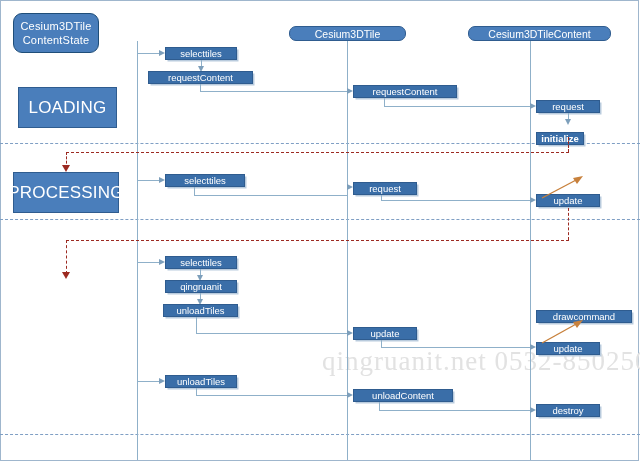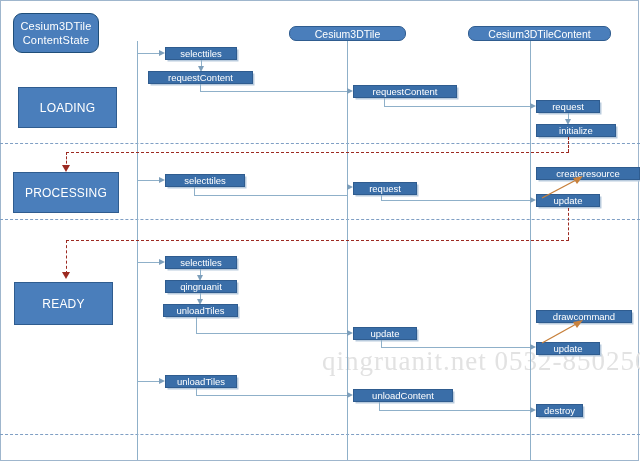--- a/index.html
+++ b/index.html
@@ -5,21 +5,21 @@
   html,body{margin:0;padding:0;background:#ffffff;}
   body{font-family:"Liberation Sans",sans-serif;}
   #canvas{position:relative;width:640px;height:462px;background:#ffffff;overflow:hidden;}
 
   
   .frame{position:absolute;left:0;top:0;width:639px;height:461px;border:1px solid #9fb6cd;box-sizing:border-box;}
 
   
   .state-box{position:absolute;background:#4a7ebb;border:1px solid #2f5c8f;color:#ffffff;
              display:flex;align-items:center;justify-content:center;text-align:center;
-             font-size:12px;letter-spacing:.2px;box-sizing:border-box;}
+             font-size:17px;letter-spacing:.2px;box-sizing:border-box;}
   .state-title{border-radius:9px;border:1.6px solid #1f4e79;font-size:11px;line-height:14px;flex-direction:column;}
 
   
   .actor{position:absolute;height:15px;background:#4a7ebb;border:1px solid #2f5c8f;border-radius:7px;
          color:#ffffff;font-size:10.5px;display:flex;align-items:center;justify-content:center;
          box-sizing:border-box;white-space:nowrap;}
 
   
   .lifeline{position:absolute;width:1px;background:#8fb0c9;}
 
@@ -72,21 +72,20 @@
 
   <div class="state-box state-title" style="left:13px;top:13px;width:86px;height:40px;">
     <span>Cesium3DTile</span>
     <span>ContentState</span>
   </div>
 
   <div class="state-box" style="left:18px;top:87px;width:99px;height:41px;">LOADING</div>
 
   <div class="state-box" style="left:13px;top:172px;width:106px;height:41px;">PROCESSING</div>
 
-  <div class="state-box" style="left:14px;top:282px;width:99px;height:43px;">READY</div>
 
   <div class="actor" style="left:289px;top:26px;width:117px;">Cesium3DTile</div>
   <div class="actor" style="left:468px;top:26px;width:143px;">Cesium3DTileContent</div>
 
   <div class="lifeline" style="left:137px;top:41px;height:419px;"></div>
   <div class="lifeline" style="left:347px;top:41px;height:419px;"></div>
   <div class="lifeline" style="left:530px;top:41px;height:419px;"></div>
 
   <div class="ln h" style="left:138px;top:53px;width:22px;"></div>
   <div class="arrow-right" style="left:159px;top:50px;"></div>
@@ -101,32 +100,31 @@
   <div class="arrow-right" style="left:347px;top:88px;"></div>
   <div class="msg" style="left:353px;top:85px;width:104px;">requestContent</div>
 
   <div class="ln v" style="left:384px;top:98px;height:9px;"></div>
   <div class="ln h" style="left:384px;top:106px;width:147px;"></div>
   <div class="arrow-right" style="left:530px;top:103px;"></div>
   <div class="msg" style="left:536px;top:100px;width:64px;">request</div>
 
   <div class="ln v" style="left:568px;top:113px;height:8px;"></div>
   <div class="arrow-down" style="left:565px;top:119px;"></div>
-  <div class="msg" style="left:536px;top:124px;width:80px;">initialize</div>
+  <div class="msg" style="left:536px;top:132px;width:48px;font-weight:bold;">initialize</div>
 
   <div class="red v" style="left:568px;top:137px;height:15px;"></div>
   <div class="red h" style="left:66px;top:152px;width:503px;"></div>
   <div class="red v" style="left:66px;top:152px;height:16px;"></div>
   <div class="arrow-down-red" style="left:62px;top:165px;"></div>
 
   <div class="ln h" style="left:138px;top:180px;width:22px;"></div>
   <div class="arrow-right" style="left:159px;top:177px;"></div>
   <div class="msg" style="left:165px;top:174px;width:80px;">selecttiles</div>
 
-  <div class="msg" style="left:536px;top:167px;width:104px;">createresource</div>
 
   <div class="ln v" style="left:194px;top:187px;height:9px;"></div>
   <div class="ln h" style="left:194px;top:195px;width:154px;"></div>
   <div class="arrow-right" style="left:347px;top:184px;"></div>
   <div class="msg" style="left:353px;top:182px;width:64px;">request</div>
 
   <div class="ln v" style="left:381px;top:195px;height:6px;"></div>
   <div class="ln h" style="left:381px;top:200px;width:150px;"></div>
   <div class="arrow-right" style="left:530px;top:197px;"></div>
   <div class="msg" style="left:536px;top:194px;width:64px;">update</div>
@@ -175,15 +173,15 @@
   <div class="msg" style="left:165px;top:375px;width:72px;">unloadTiles</div>
 
   <div class="ln v" style="left:196px;top:388px;height:8px;"></div>
   <div class="ln h" style="left:196px;top:395px;width:152px;"></div>
   <div class="arrow-right" style="left:347px;top:392px;"></div>
   <div class="msg" style="left:353px;top:389px;width:100px;">unloadContent</div>
 
   <div class="ln v" style="left:379px;top:402px;height:9px;"></div>
   <div class="ln h" style="left:379px;top:410px;width:152px;"></div>
   <div class="arrow-right" style="left:530px;top:407px;"></div>
-  <div class="msg" style="left:536px;top:404px;width:47px;">destroy</div>
+  <div class="msg" style="left:536px;top:404px;width:64px;">destroy</div>
 
 </div>
 
 </body></html>

